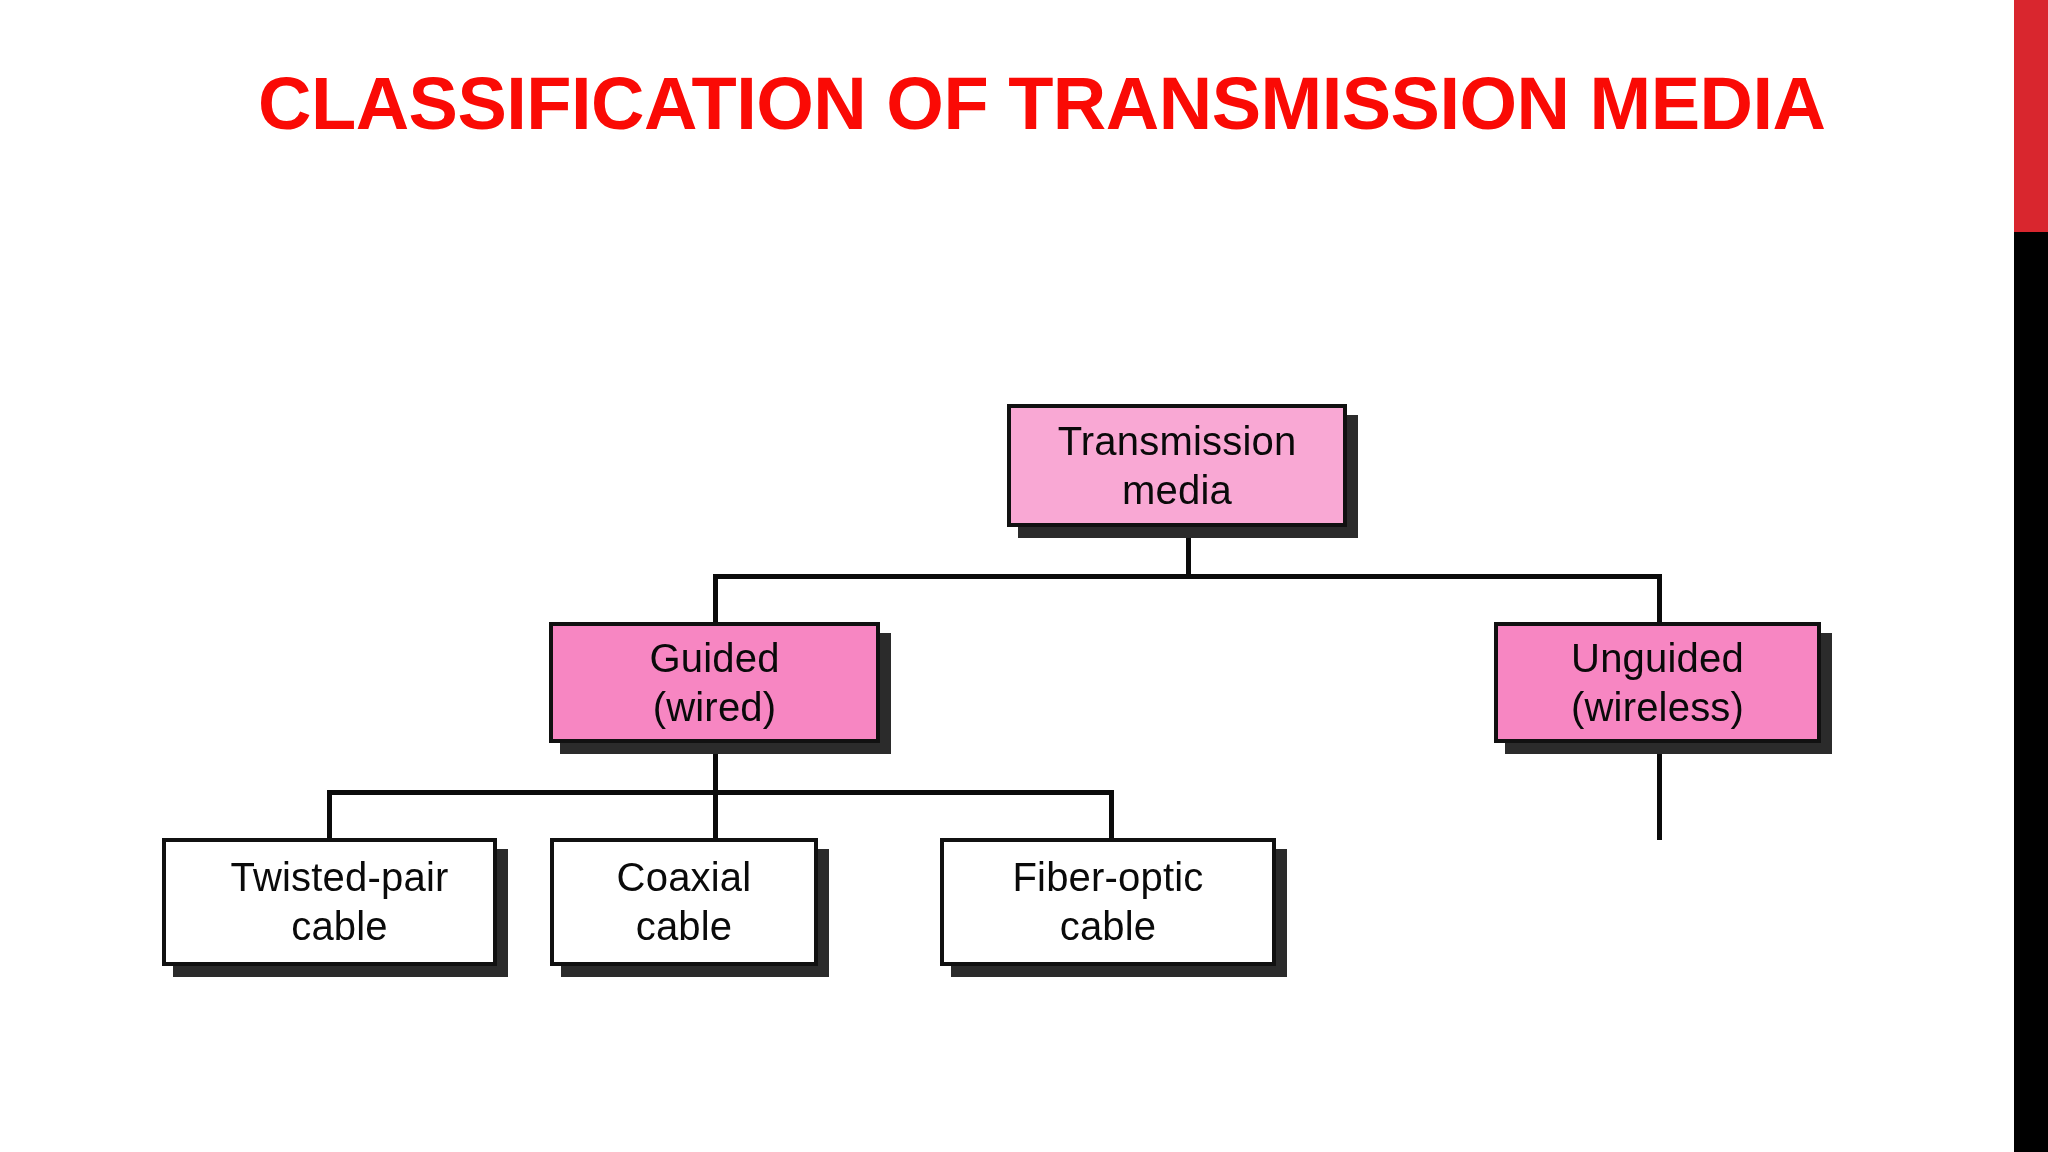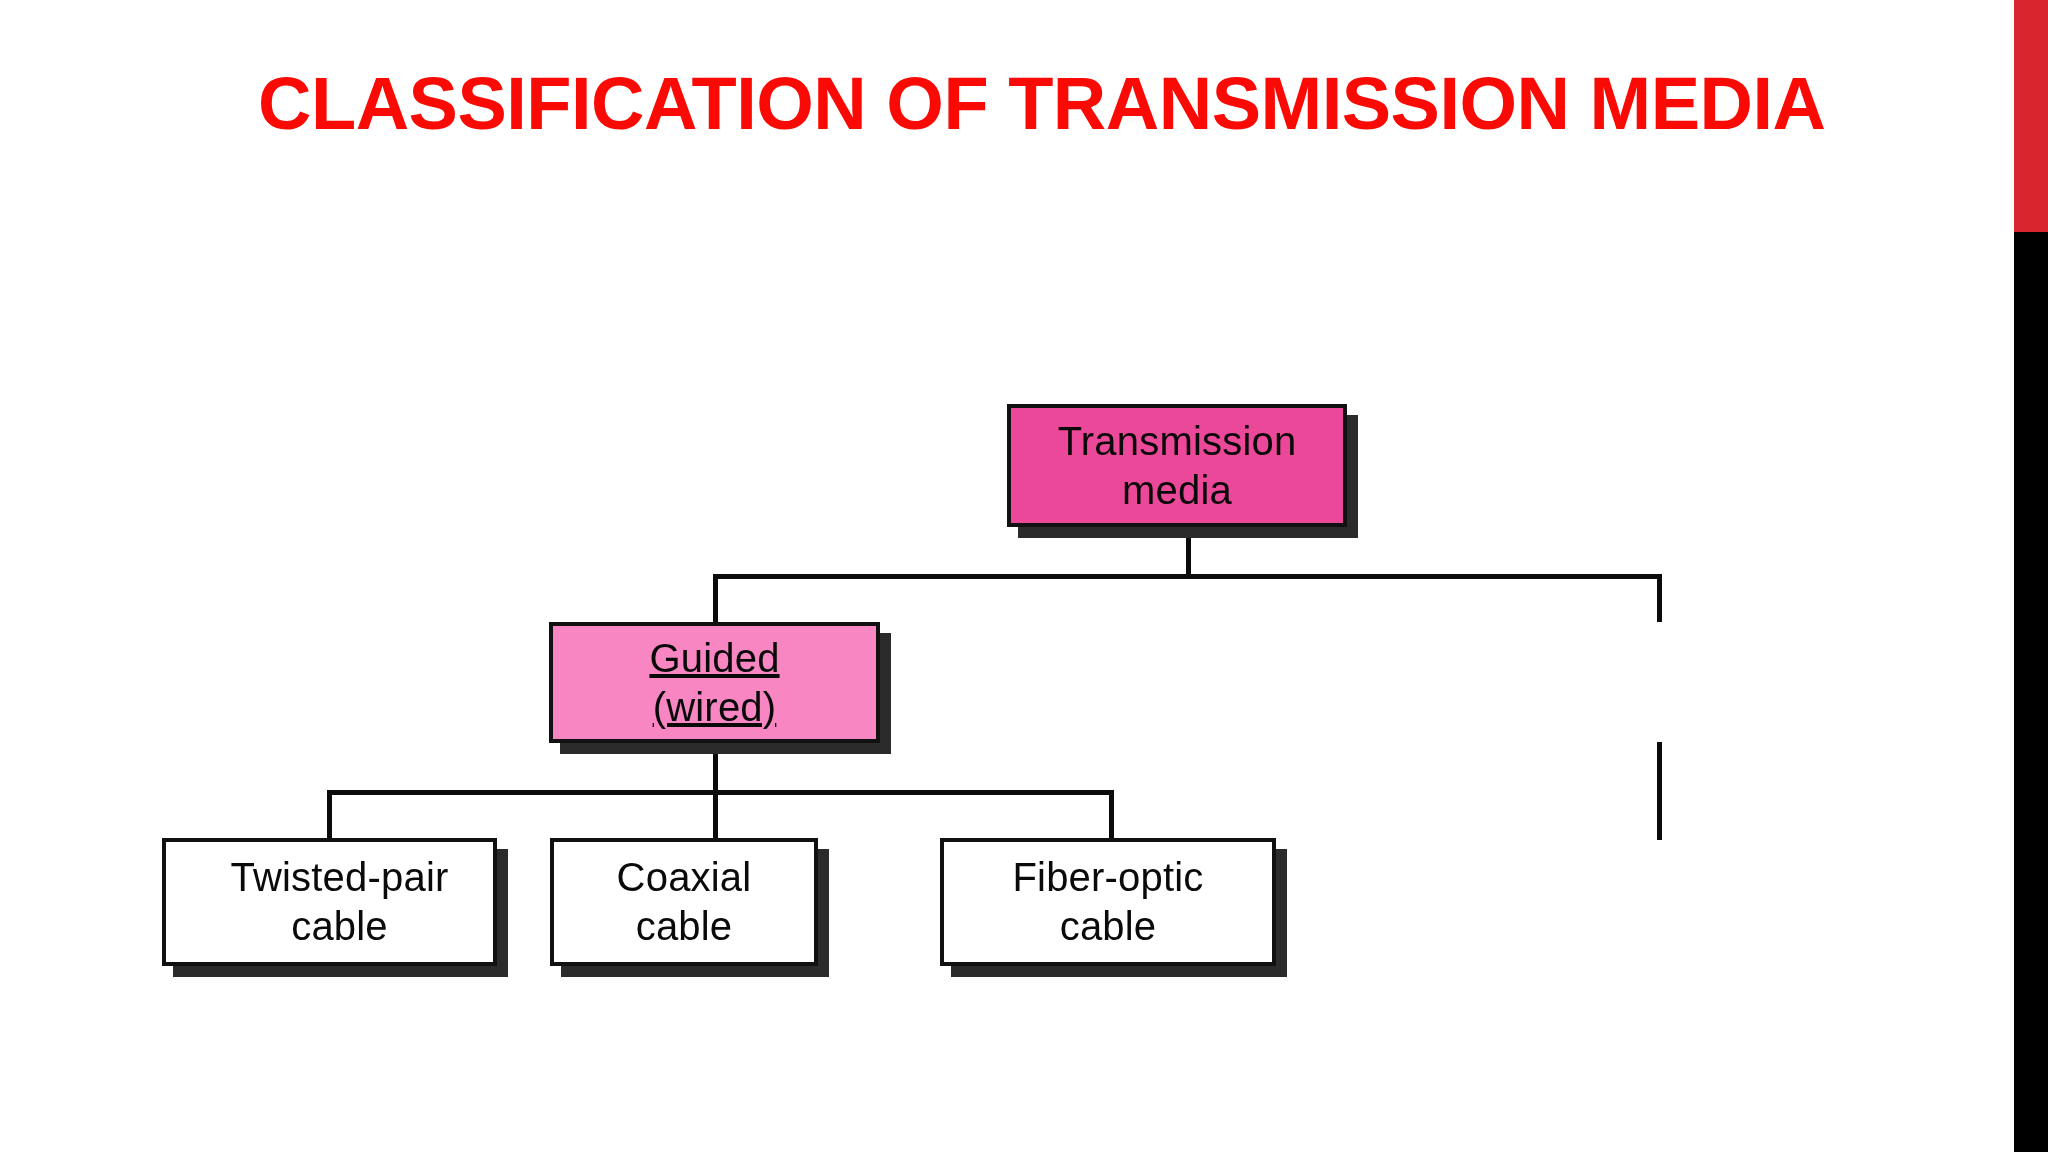--- a/index.html
+++ b/index.html
@@ -87,25 +87,24 @@
     z-index: 3;
   }
   .node .node-label {
     display: block;
     width: 100%;
     padding: 0 8px;
     white-space: pre-line;
   }
 
   .node.root {
-    background: #ec4899;
+    background: #f9a8d4;
   }
   .node.branch {
     background: #F786C2;
-    text-decoration: underline;
   }
   .node.leaf {
     background: #FFFFFF;
   }
 
   
   .conn {
     position: absolute;
     background: #0b0b0b;
     z-index: 1;
@@ -145,20 +144,24 @@
     <div class="node root" style="left:1007px; top:404px; width:340px; height:123px;">
       <span class="node-label">Transmission
 media</span>
     </div>
 
     <div class="node branch" style="left:549px; top:622px; width:331px; height:121px;">
       <span class="node-label">Guided
 (wired)</span>
     </div>
 
+    <div class="node branch" style="left:1494px; top:622px; width:327px; height:121px;">
+      <span class="node-label">Unguided
+(wireless)</span>
+    </div>
 
     <div class="node leaf" style="left:162px; top:838px; width:335px; height:128px;padding-left:20px;">
       <span class="node-label">Twisted-pair
 cable</span>
     </div>
 
     <div class="node leaf" style="left:550px; top:838px; width:268px; height:128px;">
       <span class="node-label">Coaxial
 cable</span>
     </div>

